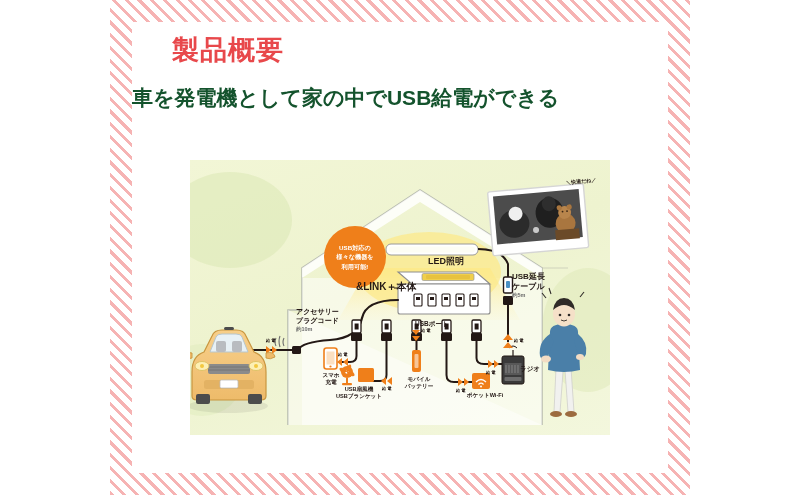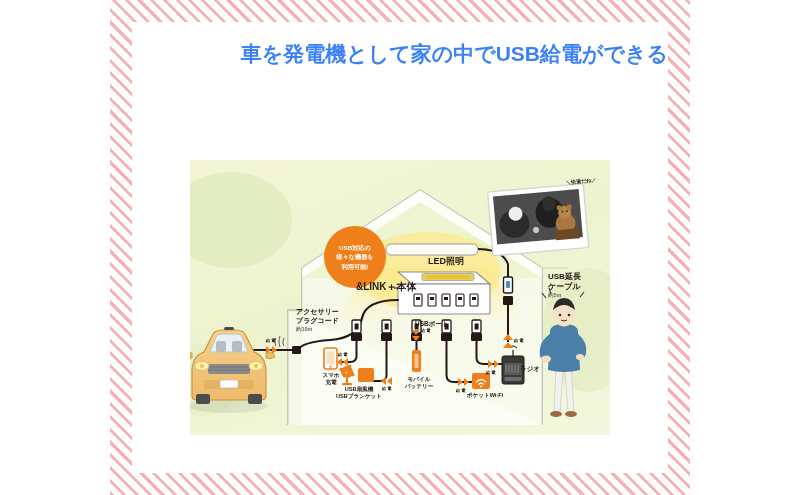--- a/index.html
+++ b/index.html
@@ -12,40 +12,40 @@
     background:
       repeating-linear-gradient(45deg,
         #f6b3b3 0px, #f6b3b3 3px,
         #ffffff 3px, #ffffff 9px);
   }
   .frame-inner{position:absolute;left:132px;top:22px;width:536px;height:451px;background:#ffffff;}
 
   
   .heading-wrap{position:absolute;left:132px;top:22px;width:536px;}
   .h-main{margin:0;padding:12px 0 0 40px;color:#e8484b;font-size:27px;font-weight:bold;letter-spacing:1px;line-height:1.2;}
-  .h-sub{margin:0;padding:18px 0 0 0;text-align:right;color:#3b82f6;font-size:21px;font-weight:bold;line-height:1.35;}
+  .h-sub{margin:0;padding:18px 0 0 0;text-align:left;color:#14532d;font-size:21px;font-weight:bold;line-height:1.35;}
   .h-sub div{white-space:nowrap;}
 
   
   .illus{position:absolute;left:190px;top:160px;width:420px;height:275px;
     background:linear-gradient(160deg,#f2f6d6 0%,#eef3cf 45%,#f3f7dd 100%);
     overflow:hidden;}
 
   .illus svg{position:absolute;left:0;top:0;}
 
   .badge{position:absolute;left:134px;top:66px;width:62px;height:62px;border-radius:50%;
     background:#ef7f1a;color:#ffffff;font-size:6.2px;font-weight:bold;line-height:1.5;
     display:flex;align-items:center;justify-content:center;text-align:center;white-space:pre-line;}
 
   .ledtxt{position:absolute;left:238px;top:95px;font-size:9px;font-weight:bold;color:#231815;}
 
   .mainlab{position:absolute;left:166px;top:120px;font-size:10px;font-weight:bold;color:#231815;}
   .usbport{position:absolute;left:225px;top:160px;font-size:6.5px;font-weight:bold;color:#231815;}
 
-  .extlab{position:absolute;left:322px;top:112px;font-size:8px;font-weight:bold;color:#231815;line-height:1.25;margin-left:36px;}
+  .extlab{position:absolute;left:322px;top:112px;font-size:8px;font-weight:bold;color:#231815;line-height:1.25;}
   .extlab .sz{font-size:5.5px;color:#6b6b6b;}
 
   .acclab{position:absolute;left:106px;top:148px;font-size:7px;font-weight:bold;color:#231815;line-height:1.25;}
   .acclab .sz{font-size:5.5px;color:#6b6b6b;}
 
   .dev{position:absolute;text-align:center;font-size:5.6px;font-weight:bold;color:#231815;line-height:1.3;white-space:pre-line;}
 
   .charge{position:absolute;font-size:4.2px;font-weight:bold;color:#231815;letter-spacing:1px;}
 
   .photocap{position:absolute;left:376px;top:18px;font-size:5px;font-weight:bold;color:#231815;transform:rotate(-6deg);}
@@ -54,20 +54,21 @@
 </style>
 </head>
 <body>
 
 <div id="stage">
 
   <div class="frame"></div>
   <div class="frame-inner"></div>
 
   <div class="heading-wrap">
+    <h1 class="h-main">製品概要</h1>
     <div class="h-sub">
       <div>車を発電機として家の中でUSB給電ができる</div>
     </div>
   </div>
 
   <div class="illus">
 
     <svg width="420" height="275" viewBox="0 0 420 275">
       <defs>
         <linearGradient id="ledGlow" x1="0" y1="0" x2="0" y2="1">

